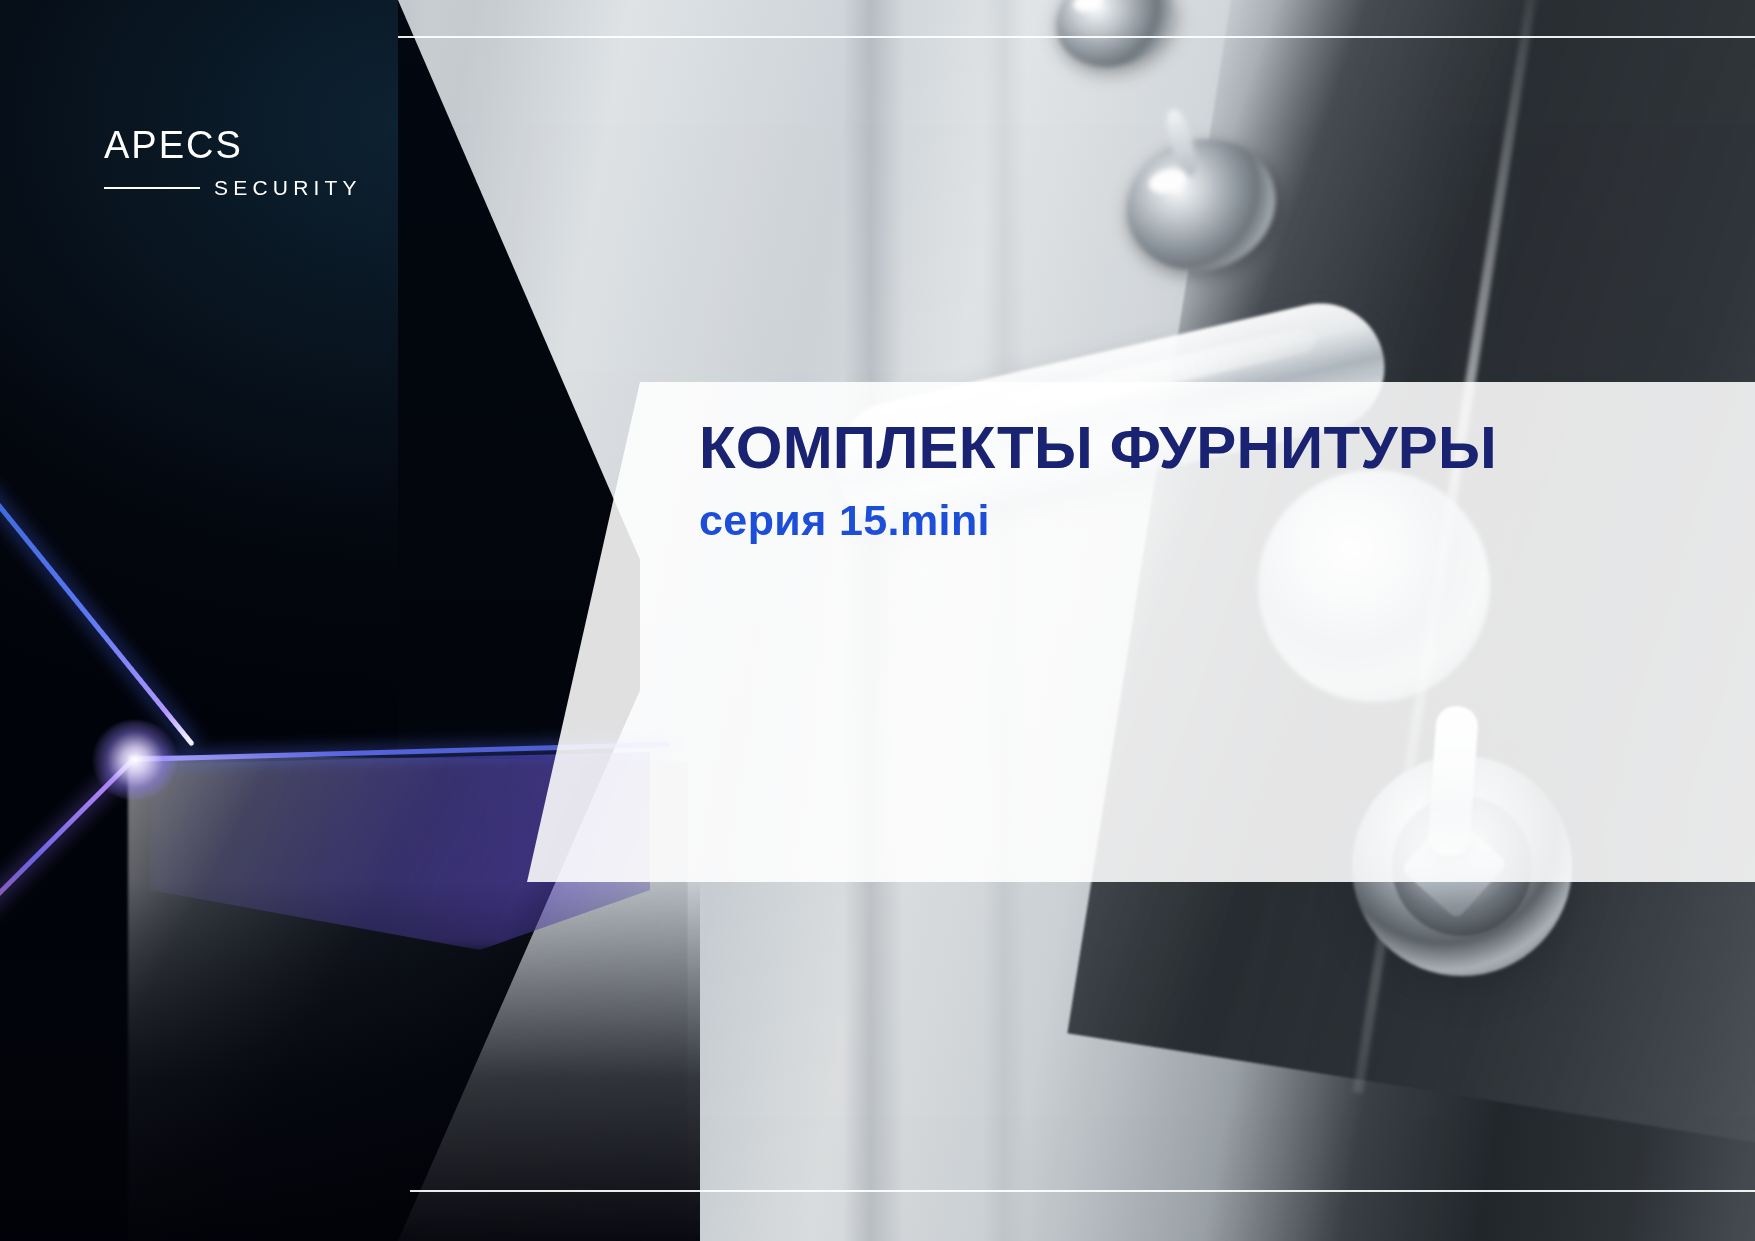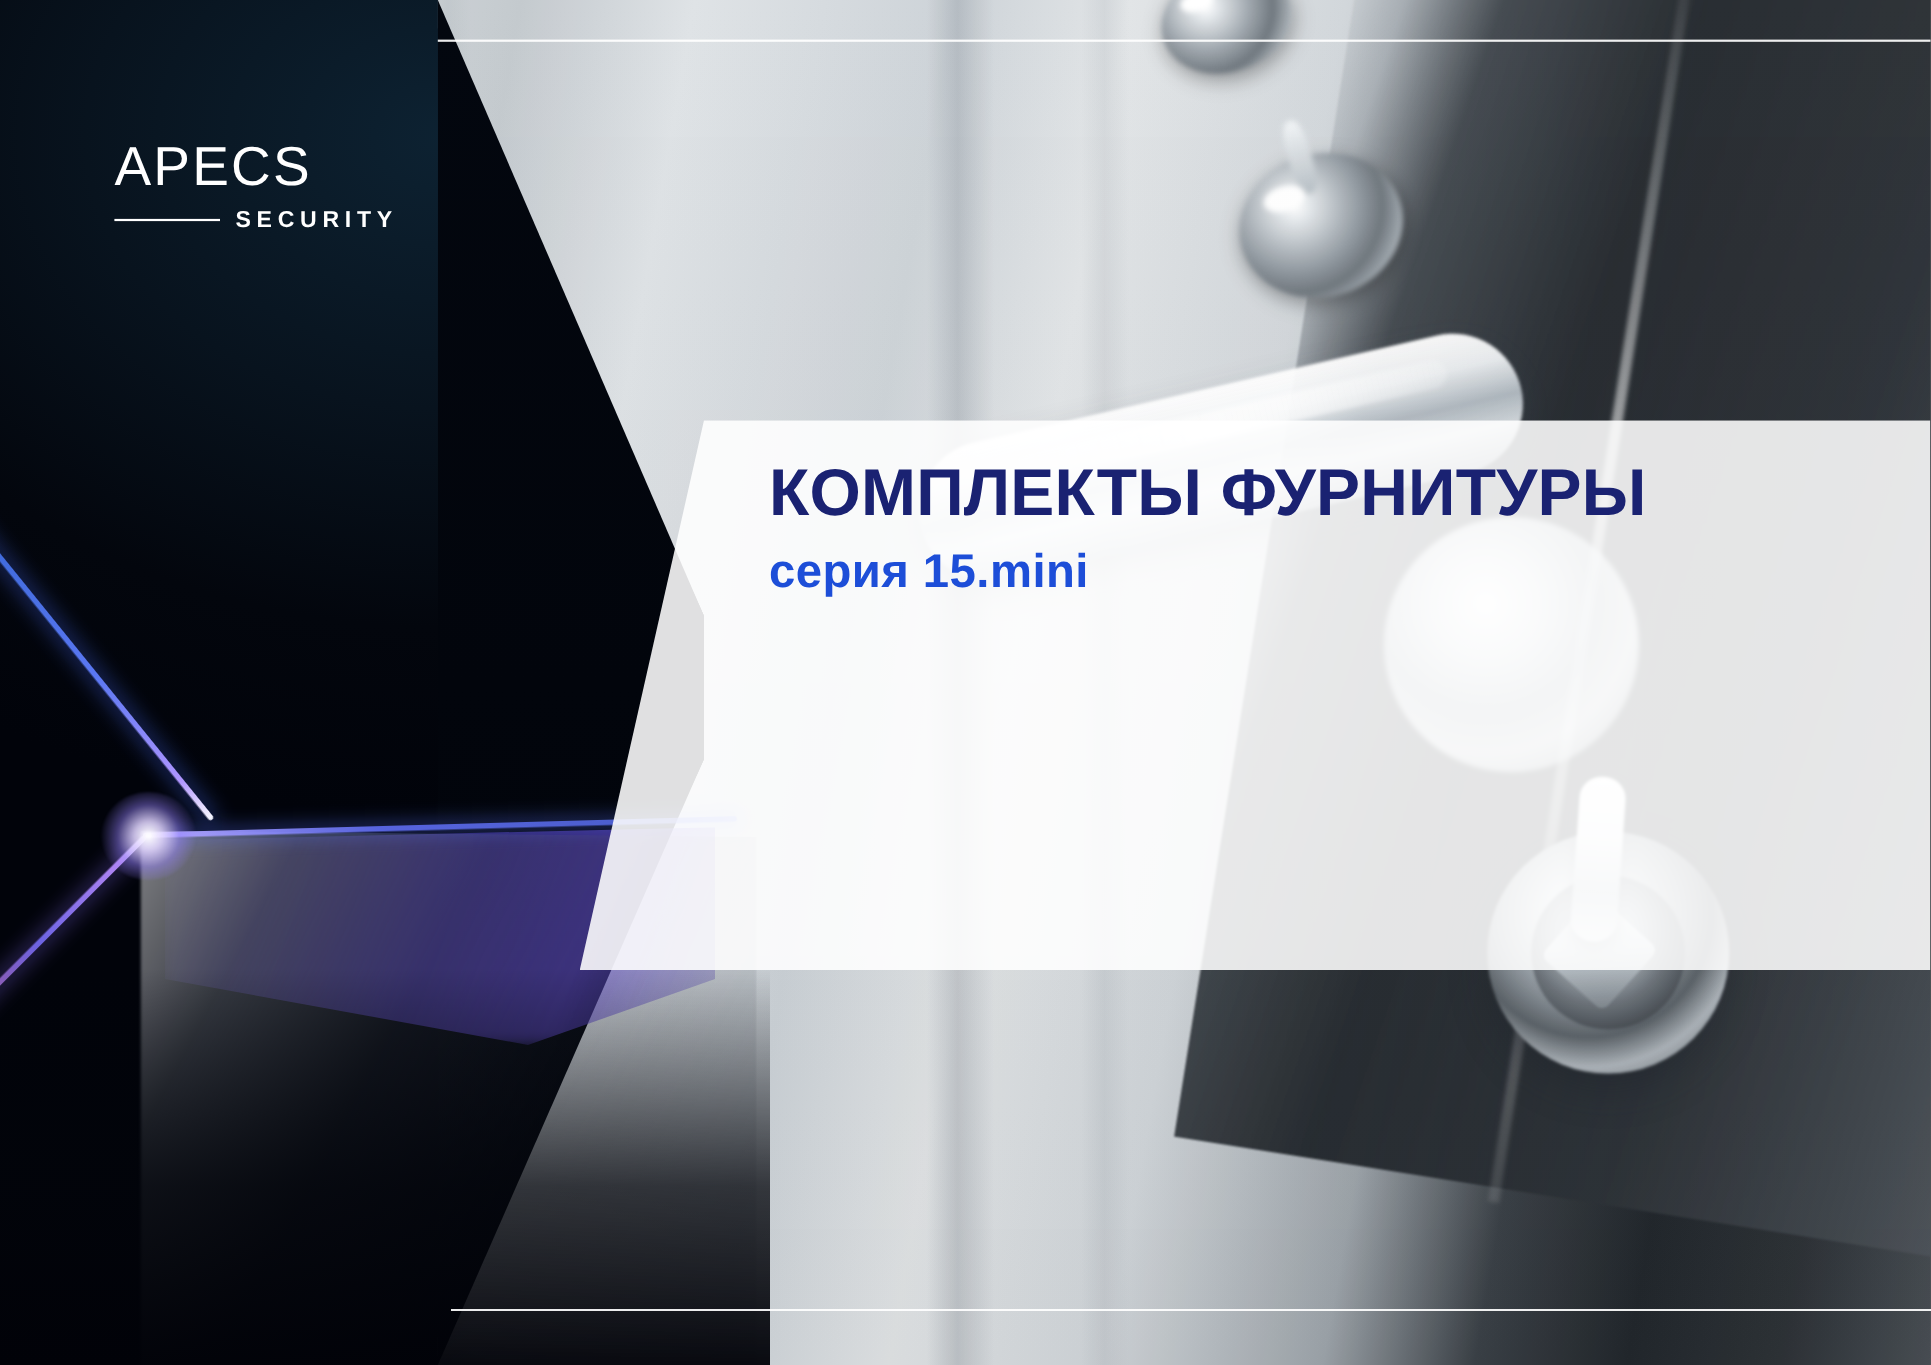--- a/index.html
+++ b/index.html
@@ -290,21 +290,21 @@
 
   
   .logo {
     position: absolute;
     left: 104px; top: 126px;
     width: 236px;
     color: #ffffff;
     user-select: none;
   }
   .logo-word {
-    font-size: 50px;
+    font-size: 38px;
     letter-spacing: 2px;
     font-weight: 400;
     line-height: 1;
     display: block;
     text-align: left;
     font-family: "Liberation Sans", sans-serif;
   }
   .logo-sub-row {
     display: flex;
     align-items: center;
@@ -314,21 +314,21 @@
   .logo-rule {
     display: block;
     height: 2px;
     width: 96px;
     background: #ffffff;
     flex: 0 0 auto;
   }
   .logo-sub {
     font-size: 21px;
     letter-spacing: 5.2px;
-    font-weight: 700;
+    font-weight: 400;
     line-height: 1;
     white-space: nowrap;
   }
 
   
   .title-block {
     position: absolute;
     left: 676px; top: 414px;
     width: 1070px;
     margin-left: 23px;

